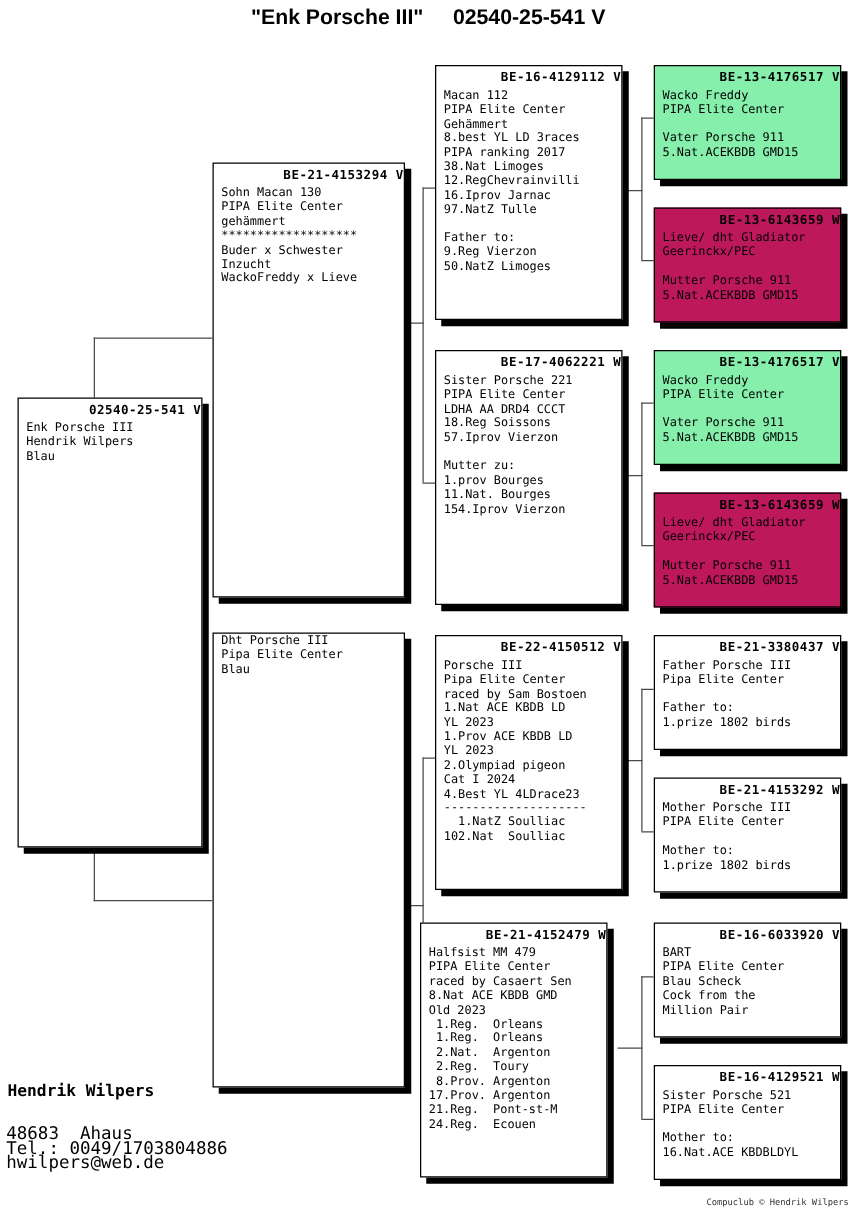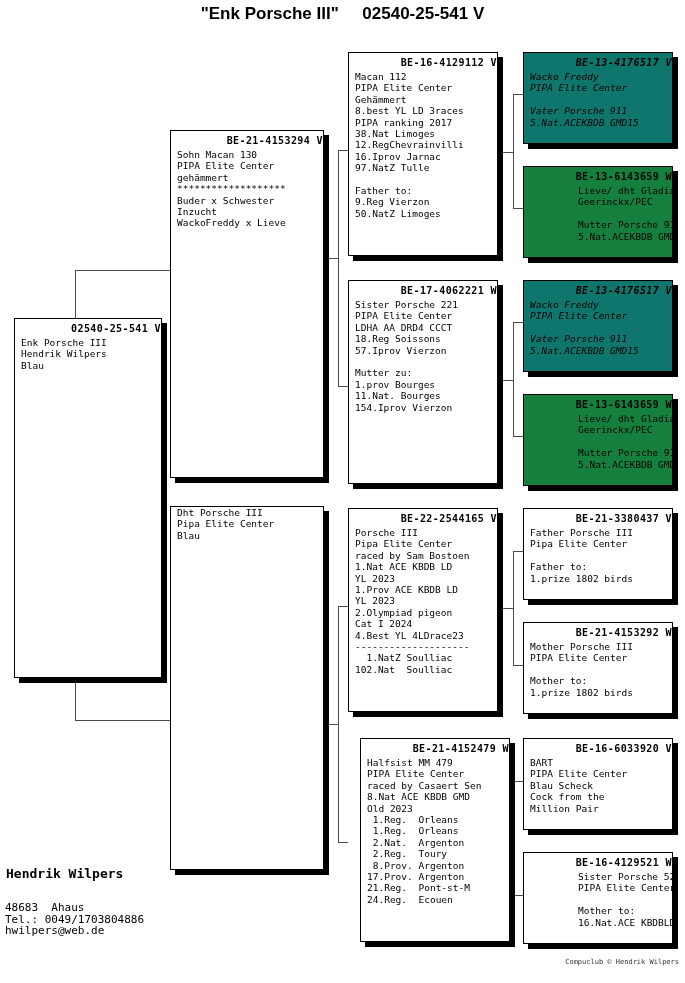--- a/index.html
+++ b/index.html
@@ -41,22 +41,22 @@
 
   
   .box {
     position: absolute;
     box-sizing: border-box;
     border: 1px solid #000000;
     background: #ffffff;
     box-shadow: 5px 5px 0 0 #000000;
     overflow: hidden;
   }
-  .box.pink   { background: #0f766e; font-style: italic; }
-  .box.yellow { background: #15803d; padding-left: 48px; }
+  .box.pink   { background: #86efac; }
+  .box.yellow { background: #be185d; }
 
   .box-id {
     display: block;
     text-align: right;
     font-size: 10px;
     font-weight: bold;
     color: #000000;
     letter-spacing: 0.4px;
     padding-top: 4px;
     padding-bottom: 3px;
@@ -80,21 +80,21 @@
     font-family: "DejaVu Sans Mono", "Liberation Mono", monospace;
     font-size: 13px;
     font-weight: bold;
     color: #000000;
     white-space: pre;
   }
   .footer-lines {
     position: absolute;
     left: 5px;
     top: 902px;
-    font-size: 11px;
+    font-size: 14px;
     line-height: 11.5px;
     color: #000000;
     white-space: pre;
   }
   .copyright {
     position: absolute;
     right: 6px;
     top: 958px;
     font-size: 7px;
     color: #333333;
@@ -192,37 +192,37 @@
 18.Reg Soissons
 57.Iprov Vierzon
 
 Mutter zu:
 1.prov Bourges
 11.Nat. Bourges
 154.Iprov Vierzon</span>
   </div>
 
   <div class="box" style="left:348px; top:508px; width:150px; height:204px;">
-    <span class="box-id">BE-22-2544165 V</span>
+    <span class="box-id">BE-22-4150512 V</span>
     <span class="box-body">Porsche III
 Pipa Elite Center
 raced by Sam Bostoen
 1.Nat ACE KBDB LD
 YL 2023
 1.Prov ACE KBDB LD
 YL 2023
 2.Olympiad pigeon
 Cat I 2024
 4.Best YL 4LDrace23
 --------------------
   1.NatZ Soulliac
 102.Nat  Soulliac</span>
   </div>
 
-  <div class="box" style="left:360px; top:738px; width:150px; height:204px;">
+  <div class="box" style="left:336px; top:738px; width:150px; height:204px;">
     <span class="box-id">BE-21-4152479 W</span>
     <span class="box-body">Halfsist MM 479
 PIPA Elite Center
 raced by Casaert Sen
 8.Nat ACE KBDB GMD
 Old 2023
  1.Reg.  Orleans
  1.Reg.  Orleans
  2.Nat.  Argenton
  2.Reg.  Toury
@@ -288,21 +288,21 @@
 
   <div class="box" style="left:523px; top:738px; width:150px; height:92px;">
     <span class="box-id">BE-16-6033920 V</span>
     <span class="box-body">BART
 PIPA Elite Center
 Blau Scheck
 Cock from the
 Million Pair</span>
   </div>
 
-  <div class="box" style="left:523px; top:852px; width:150px; height:92px;padding-left:48px;">
+  <div class="box" style="left:523px; top:852px; width:150px; height:92px;">
     <span class="box-id">BE-16-4129521 W</span>
     <span class="box-body">Sister Porsche 521
 PIPA Elite Center
 
 Mother to:
 16.Nat.ACE KBDBLDYL</span>
   </div>
 
   <div class="footer-name">Hendrik Wilpers</div>
   <div class="footer-lines">48683  Ahaus

